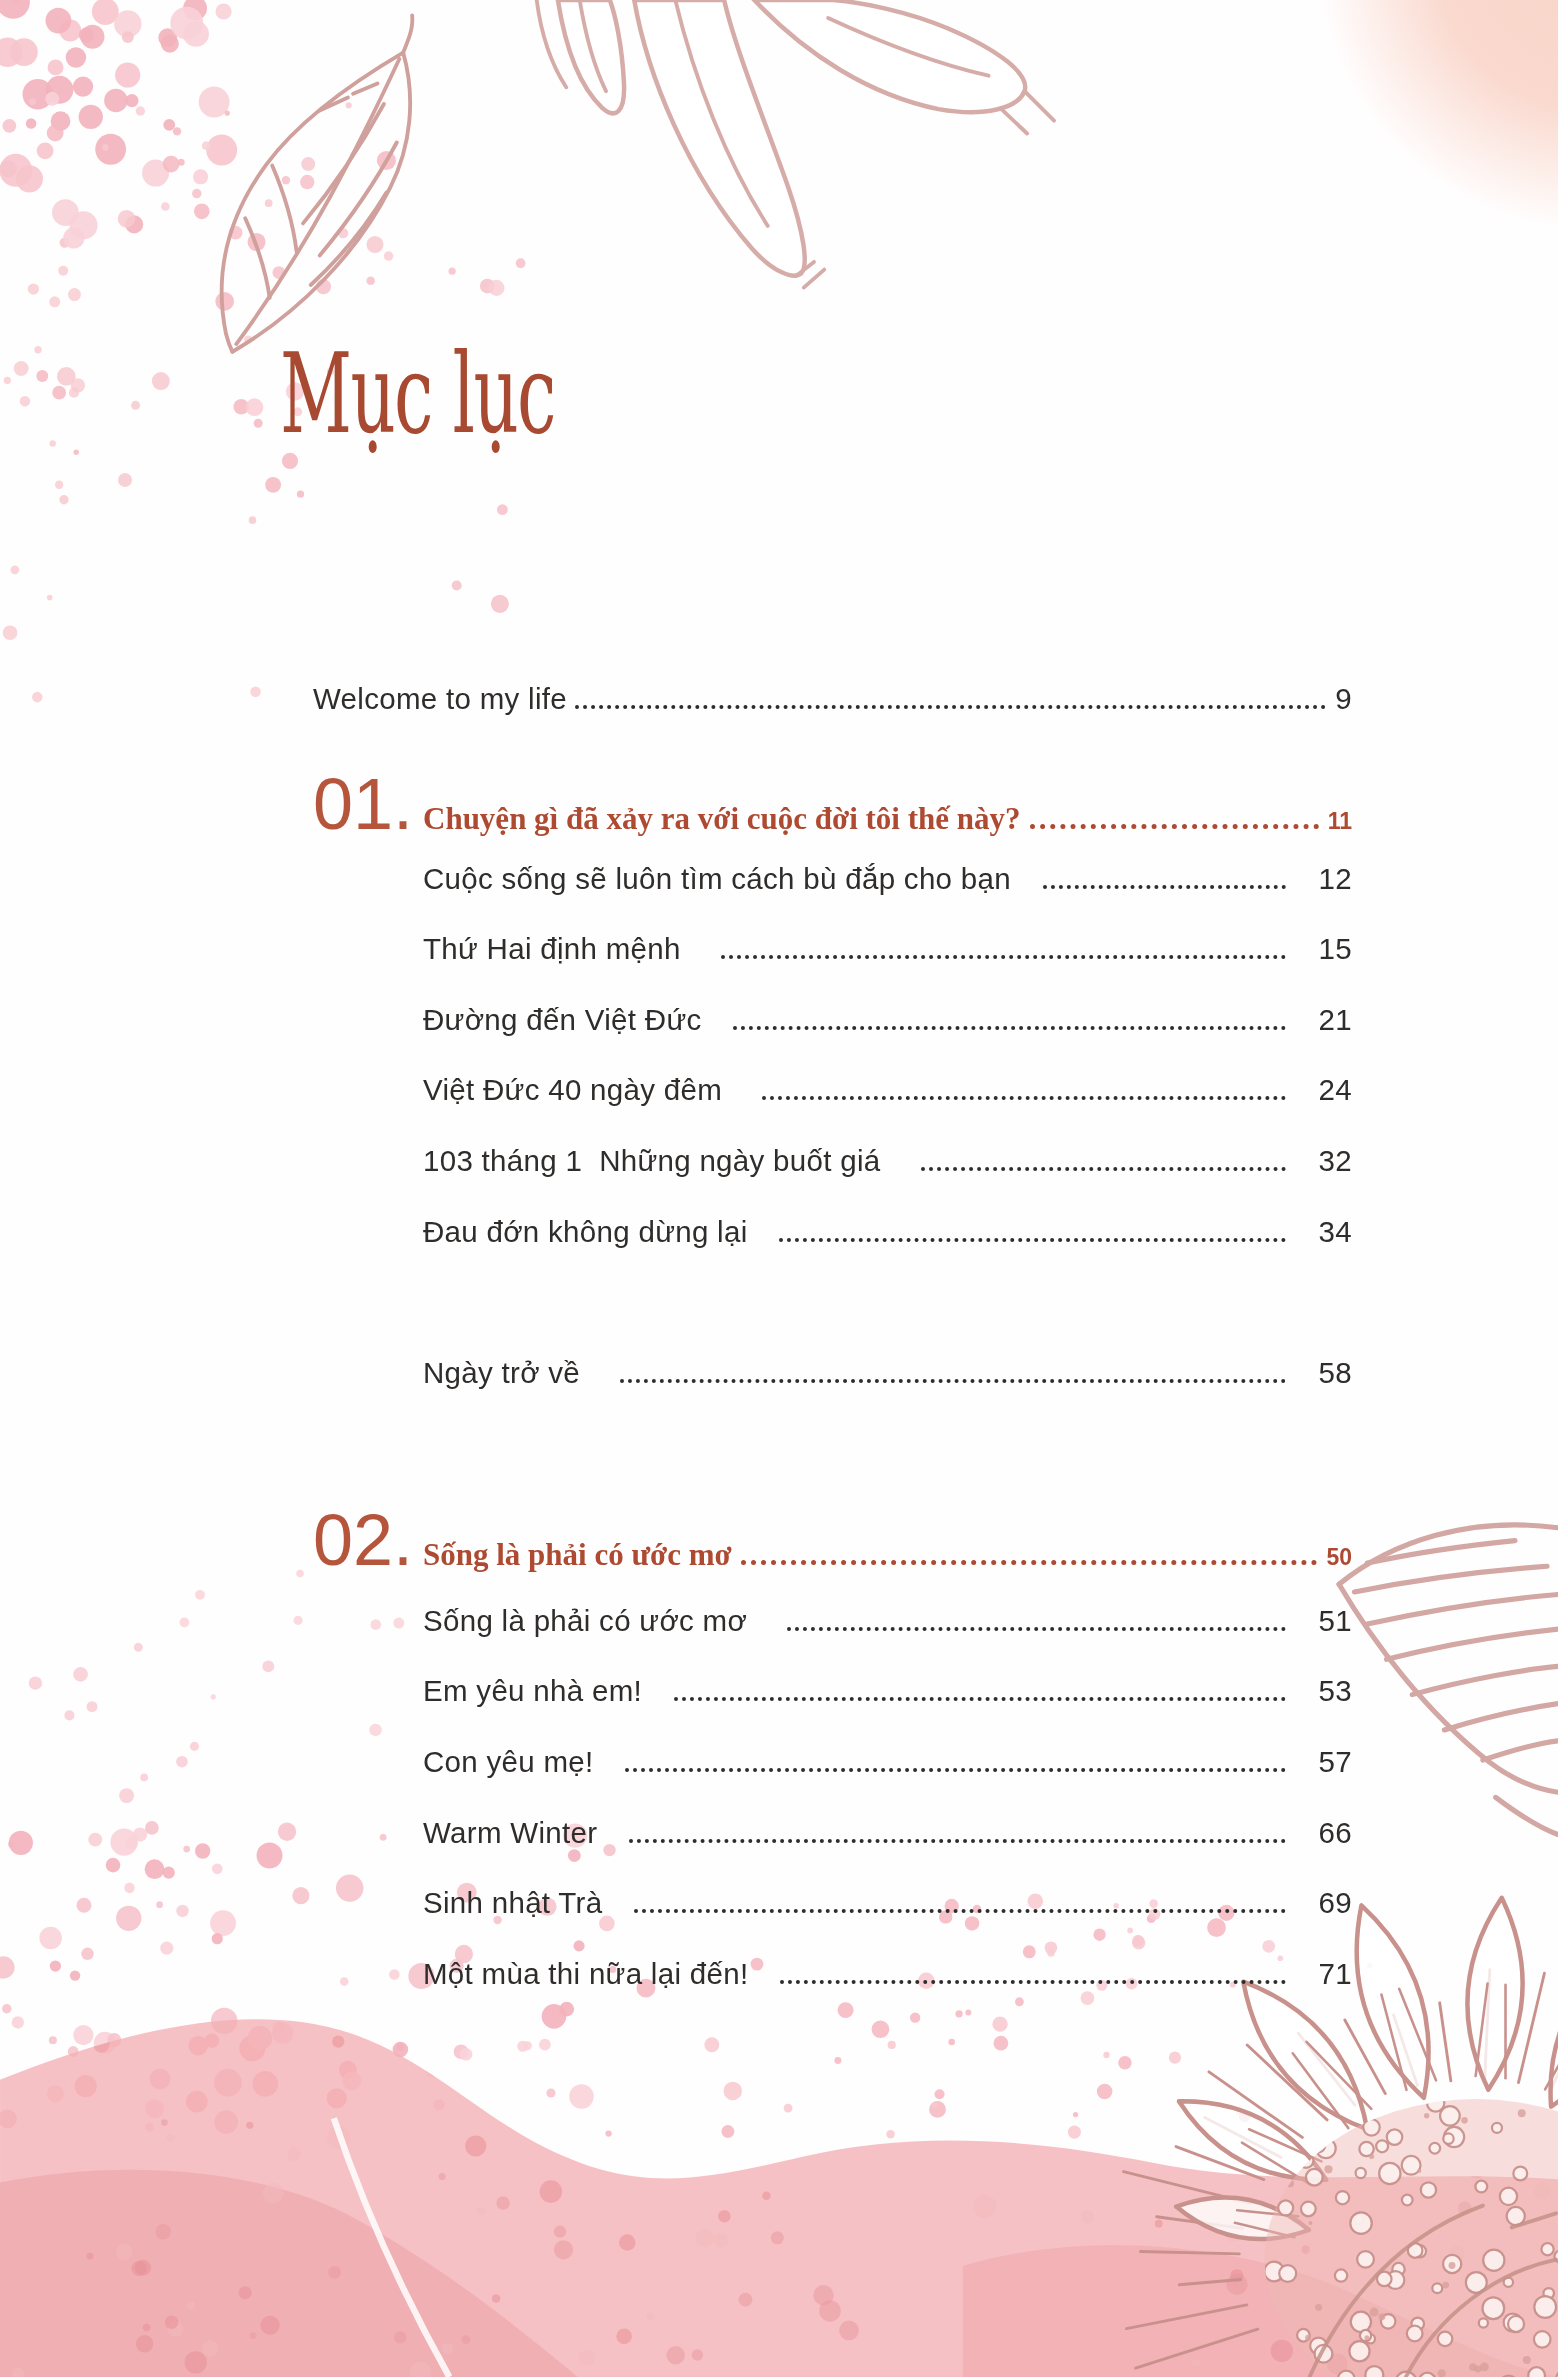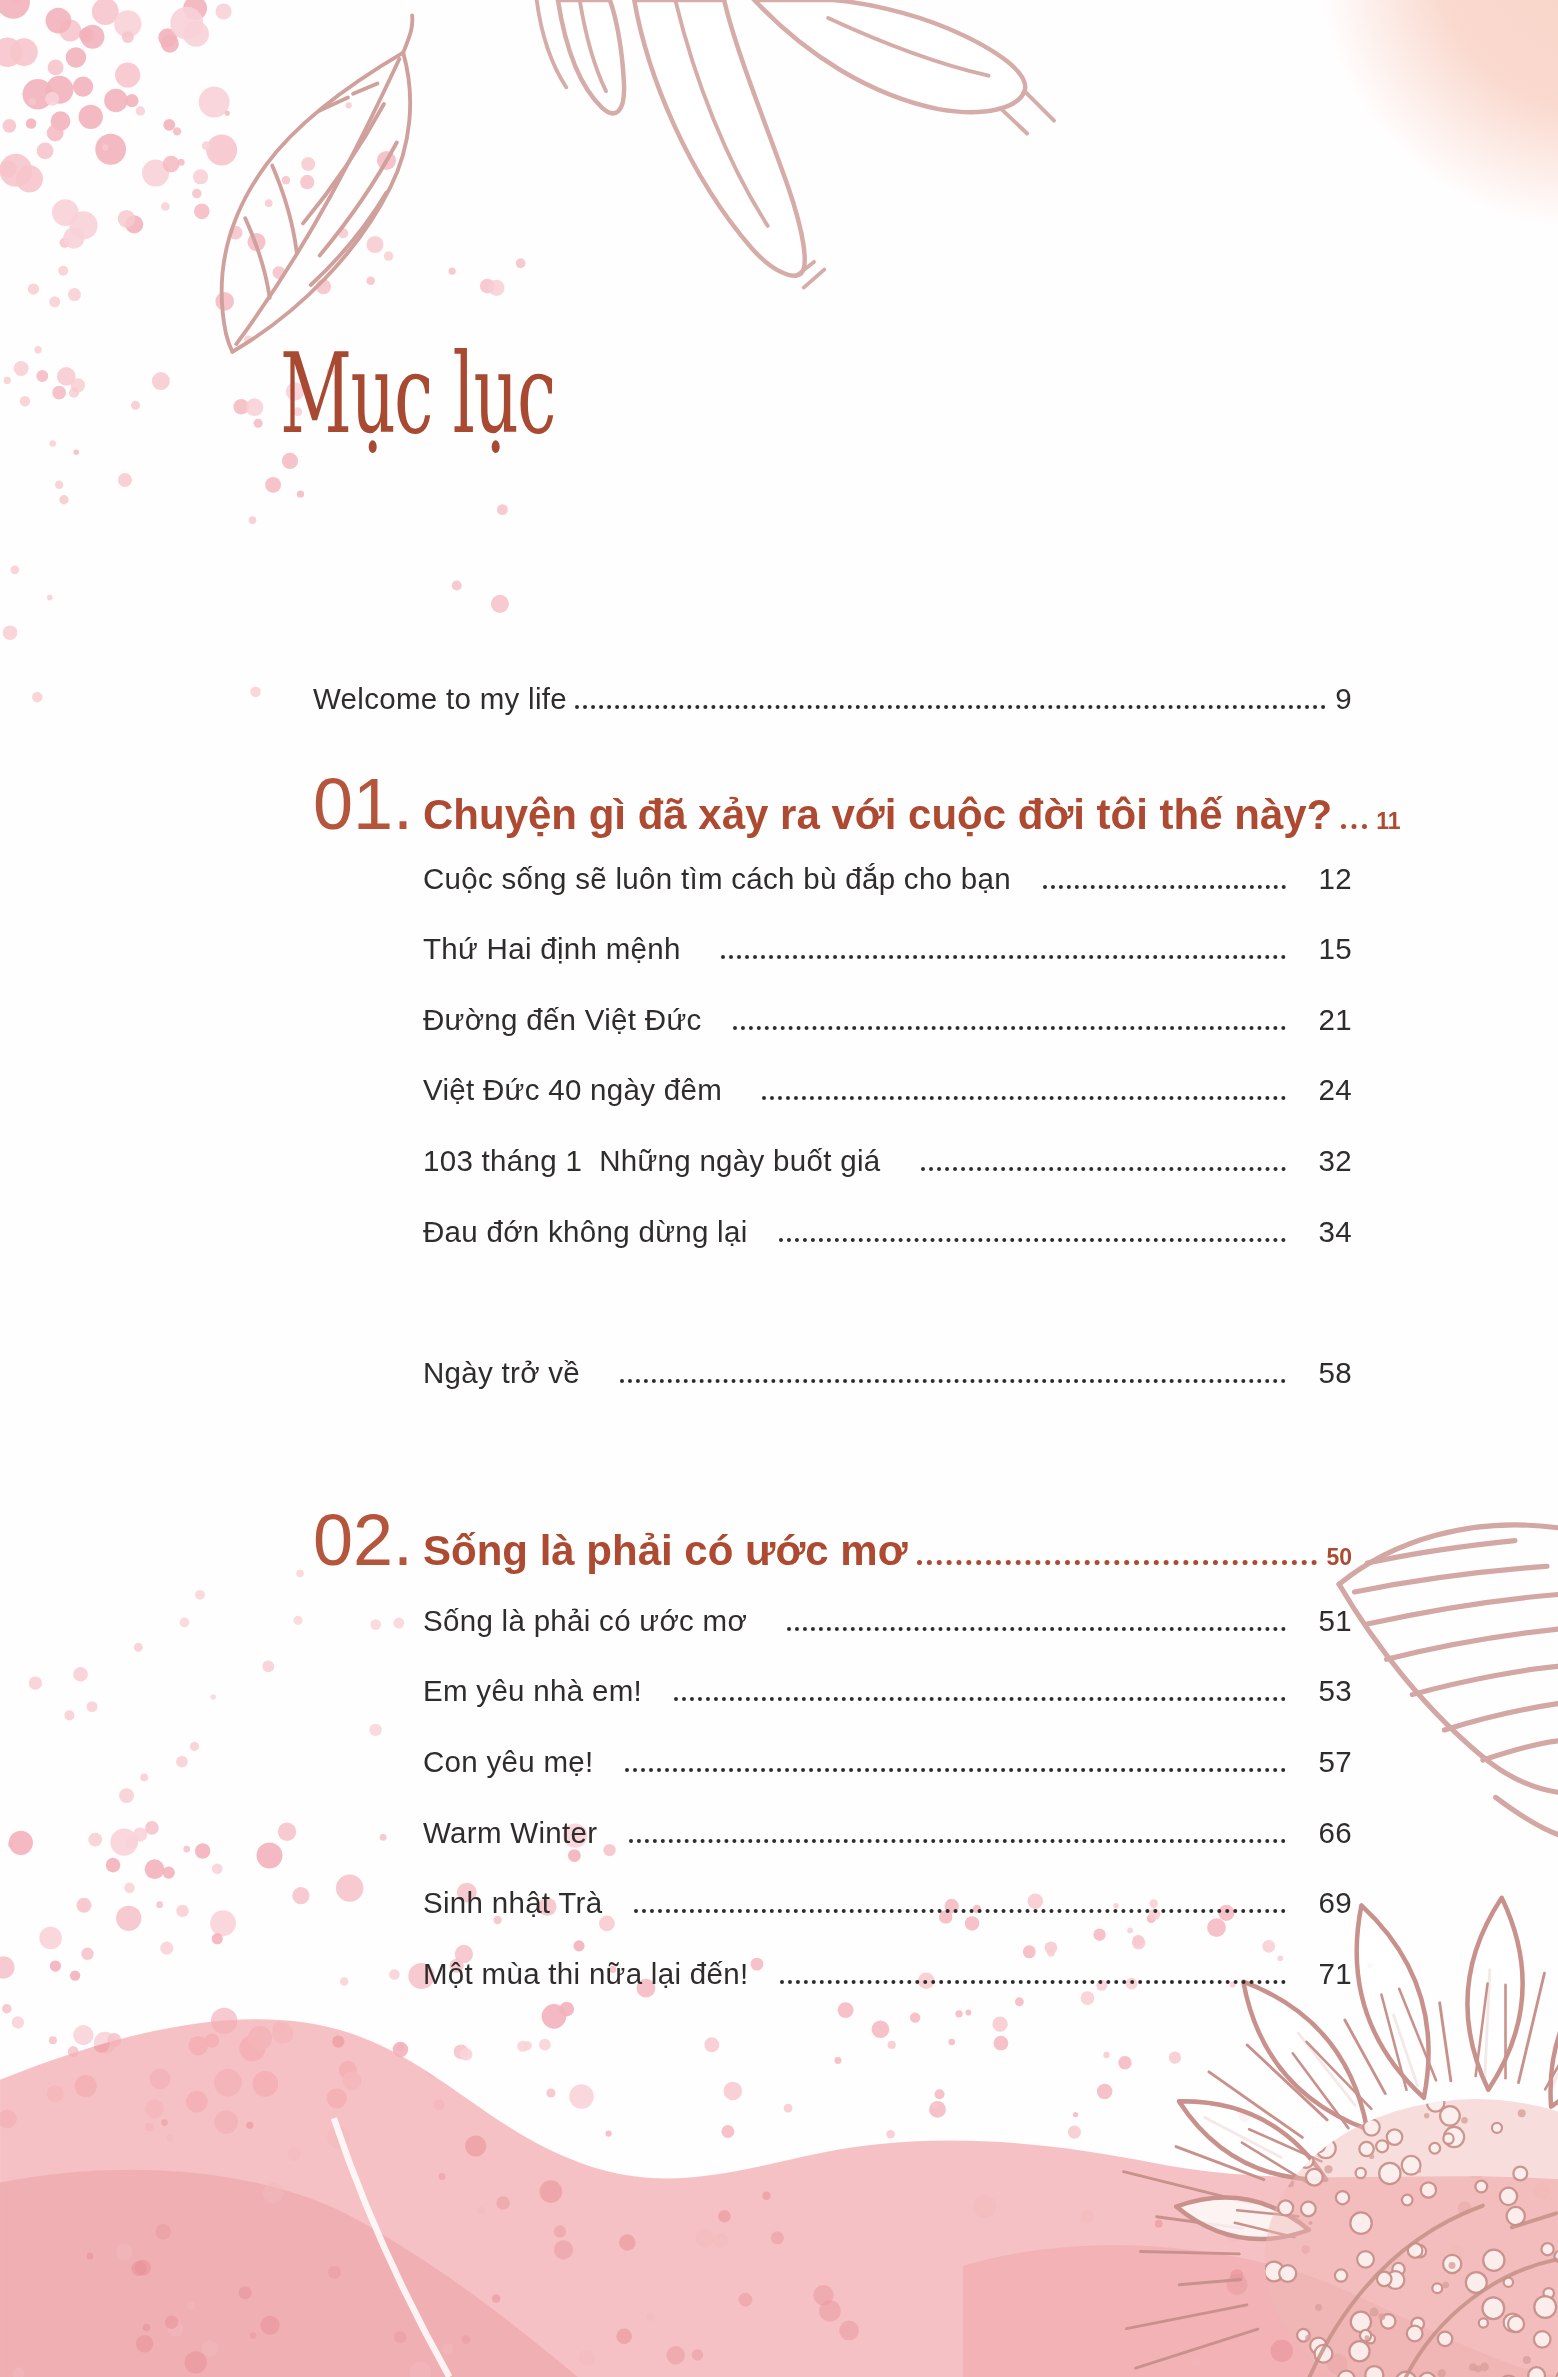--- a/index.html
+++ b/index.html
@@ -27,21 +27,21 @@
   .pg{line-height:1;}
   .leader{
     flex:1 1 auto;min-width:26px;height:0;
     margin:0 9px 0 7.7px;
     border-bottom:4.5px dotted #2e2d2b;
   }
   .sec .num{
     font-size:72px;line-height:1;color:#b5553c;
     width:110px;flex:0 0 110px;font-weight:400;
   }
-  .sec .stitle{font-size:42px;font-weight:700;color:#ad4a31;line-height:1;white-space:nowrap;}
+  .sec .stitle{font-size:31px;font-weight:700;color:#ad4a31;line-height:1;white-space:nowrap;font-family:Liberation Serif, serif;}
   .sec .leader{border-bottom:5.1px dotted #ad4a31;margin:0 9px;}
   .sec .pg{font-size:23px;font-weight:700;color:#ad4a31;}
 </style>
 </head>
 <body>
 
 <svg id="decor" viewBox="0 0 2427 3703" xmlns="http://www.w3.org/2000/svg">
   <defs>
     <radialGradient id="gCorner" cx="50%" cy="50%" r="50%">
       <stop offset="0%" stop-color="#f9d2c5" stop-opacity="0.95"></stop>

